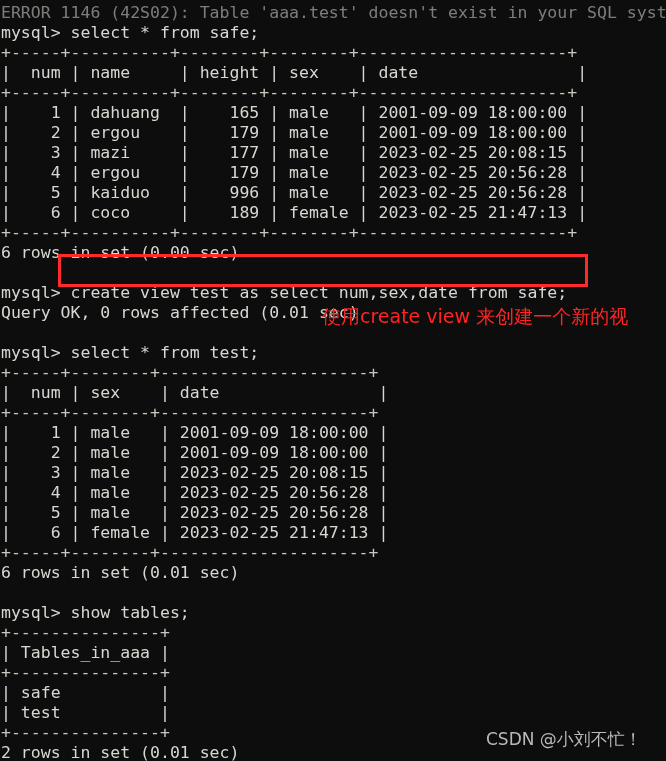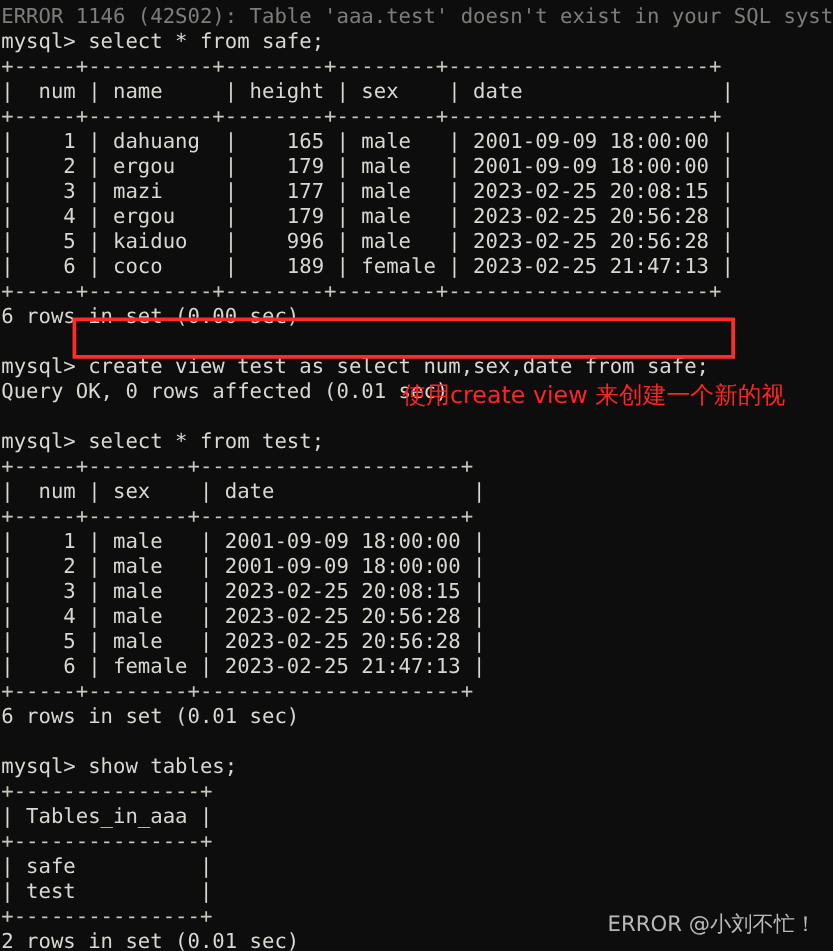--- a/index.html
+++ b/index.html
@@ -72,15 +72,15 @@
 <body>
 
 <div id="screen">
 
   <pre class="term" id="term-output"><div class="line clipped-top">ERROR 1146 (42S02): Table 'aaa.test' doesn't exist in your SQL system, there ma</div><div class="line">mysql&gt; select * from safe;</div><div class="line rule">+-----+----------+--------+--------+---------------------+</div><div class="line">|  num | name     | height | sex    | date                |</div><div class="line rule">+-----+----------+--------+--------+---------------------+</div><div class="line">|    1 | dahuang  |    165 | male   | 2001-09-09 18:00:00 |</div><div class="line">|    2 | ergou    |    179 | male   | 2001-09-09 18:00:00 |</div><div class="line">|    3 | mazi     |    177 | male   | 2023-02-25 20:08:15 |</div><div class="line">|    4 | ergou    |    179 | male   | 2023-02-25 20:56:28 |</div><div class="line">|    5 | kaiduo   |    996 | male   | 2023-02-25 20:56:28 |</div><div class="line">|    6 | coco     |    189 | female | 2023-02-25 21:47:13 |</div><div class="line rule">+-----+----------+--------+--------+---------------------+</div><div class="line">6 rows in set (0.00 sec)</div><div class="line">&nbsp;</div><div class="line">mysql&gt; create view test as select num,sex,date from safe;</div><div class="line">Query OK, 0 rows affected (0.01 sec)</div><div class="line">&nbsp;</div><div class="line">mysql&gt; select * from test;</div><div class="line rule">+-----+--------+---------------------+</div><div class="line">|  num | sex    | date                |</div><div class="line rule">+-----+--------+---------------------+</div><div class="line">|    1 | male   | 2001-09-09 18:00:00 |</div><div class="line">|    2 | male   | 2001-09-09 18:00:00 |</div><div class="line">|    3 | male   | 2023-02-25 20:08:15 |</div><div class="line">|    4 | male   | 2023-02-25 20:56:28 |</div><div class="line">|    5 | male   | 2023-02-25 20:56:28 |</div><div class="line">|    6 | female | 2023-02-25 21:47:13 |</div><div class="line rule">+-----+--------+---------------------+</div><div class="line">6 rows in set (0.01 sec)</div><div class="line">&nbsp;</div><div class="line">mysql&gt; show tables;</div><div class="line rule">+---------------+</div><div class="line">| Tables_in_aaa |</div><div class="line rule">+---------------+</div><div class="line">| safe          |</div><div class="line">| test          |</div><div class="line rule">+---------------+</div><div class="line">2 rows in set (0.01 sec)</div></pre>
 
   <div id="redbox"></div>
 
   <div class="annot" id="annot1">使用create view 来创建一个新的视</div>
 
-  <div id="watermark">ERROR @小刘不忙！</div>
+  <div id="watermark">CSDN @小刘不忙！</div>
 
 </div>
 
 </body></html>

